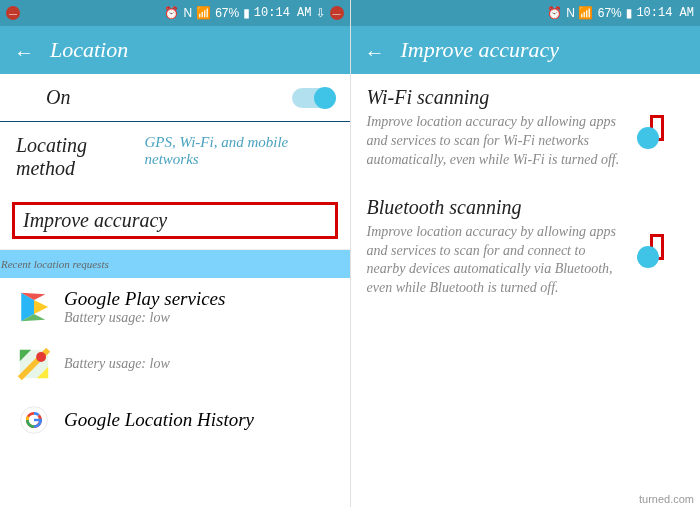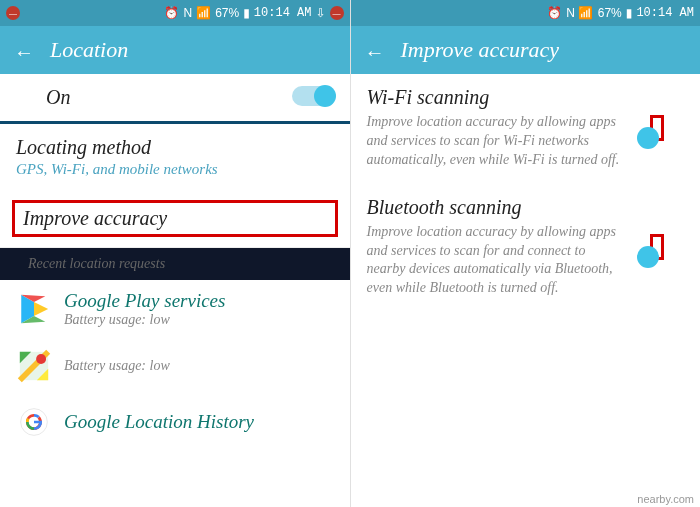--- a/index.html
+++ b/index.html
@@ -40,46 +40,46 @@
     display: flex;
     align-items: center;
     padding: 0 14px;
     gap: 16px;
     font-size: 22px;
   }
   .back-arrow { font-style: normal; font-family: sans-serif; font-size:20px; }
 
   .row {
     padding: 12px 16px;
-    border-bottom: 3px solid #0c4a6e;
-    display: flex;
-    align-items: flex-start;
+    border-bottom: 1px solid #0c4a6e;
+    display: flex;
+    align-items: center;
     justify-content: space-between;
   }
   .row.no-border { border-bottom: none; }
   .row .title { font-size: 20px; color: #222; }
   .row .subtitle { font-size: 15px; color: #4aa3c0; }
   .section-header {
-    background: #0f172a;
-    padding: 8px 28px;
-    font-size: 14px;
+    background: #7dd3fc;
+    padding: 8px 1px;
+    font-size: 11px;
     color: #666;
   }
   .app-row {
     display: flex;
     align-items: center;
     gap: 12px;
     padding: 10px 16px;
   }
   .app-icon {
     width: 36px; height: 36px;
     display: flex; align-items:center; justify-content:center;
     font-style: normal;
   }
-  .app-text .app-title { font-size: 19px; color:#0f766e;font-family:Liberation Serif, serif; }
+  .app-text .app-title { font-size: 19px; color:#000000;font-family:Liberation Serif, serif; }
   .app-text .app-sub { font-size: 14px; color:#888; }
 
   .toggle {
     width: 42px; height: 20px;
     background: #b3e0ef;
     border-radius: 10px;
     position: relative;
     flex: 0 0 42px;
   }
   .toggle .knob {
@@ -152,21 +152,21 @@
       <span>Location</span>
     </div>
 
     <div class="row">
       <span class="title" style="padding-left:30px;">On</span>
       <span class="toggle">
           <span class="knob"></span>
         </span>
     </div>
 
-    <div class="row no-border" style="flex-direction:column; align-items:flex-start; gap:2px;">
+    <div class="row no-border" style="flex-direction:row; align-items:flex-start; gap:2px;">
       <span class="title">Locating method</span>
       <span class="subtitle">GPS, Wi-Fi, and mobile networks</span>
     </div>
 
     <div class="improve-row">
       <div class="hl">
         <span class="hl-inner">Improve accuracy</span>
       </div>
     </div>
 
@@ -253,13 +253,13 @@
       </div>
       <div class="toggle-col">
         <div class="toggle-box">
           <span class="toggle"><span class="knob"></span></span>
         </div>
       </div>
     </div>
   </div>
 </div>
 
-<div class="watermark">nearby.com</div>
+<div class="watermark">turned.com</div>
 
 </body></html>

